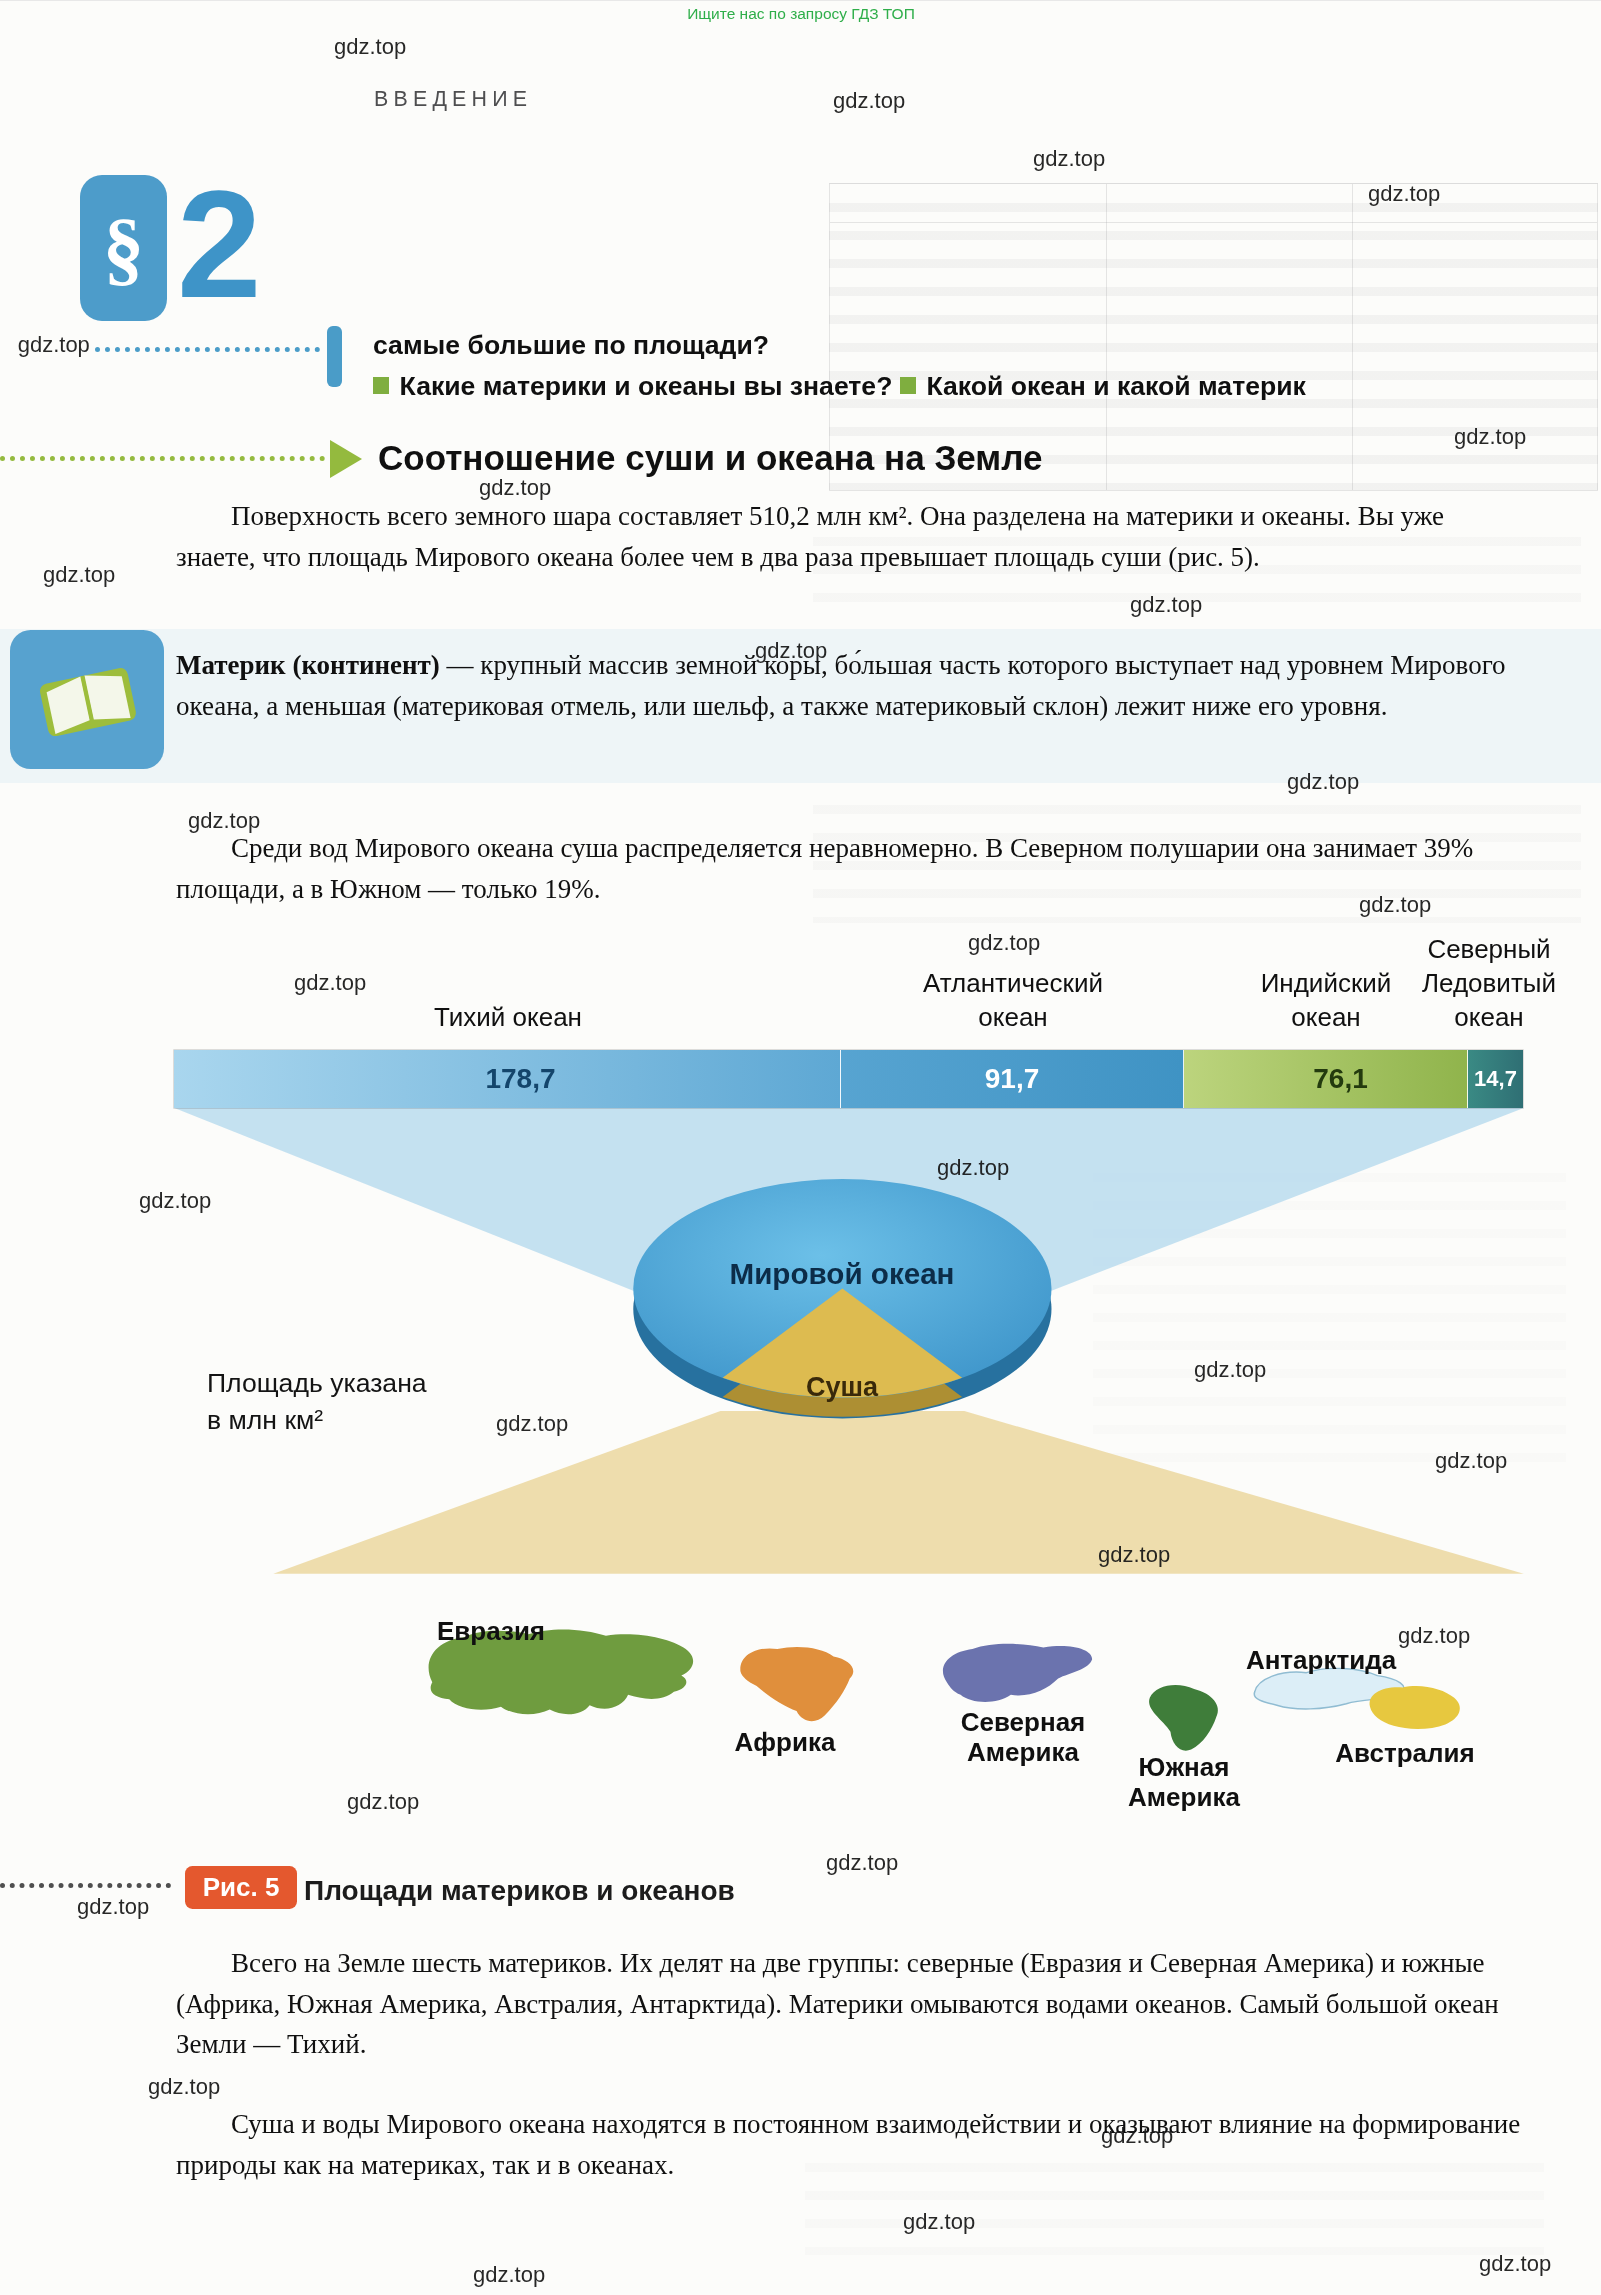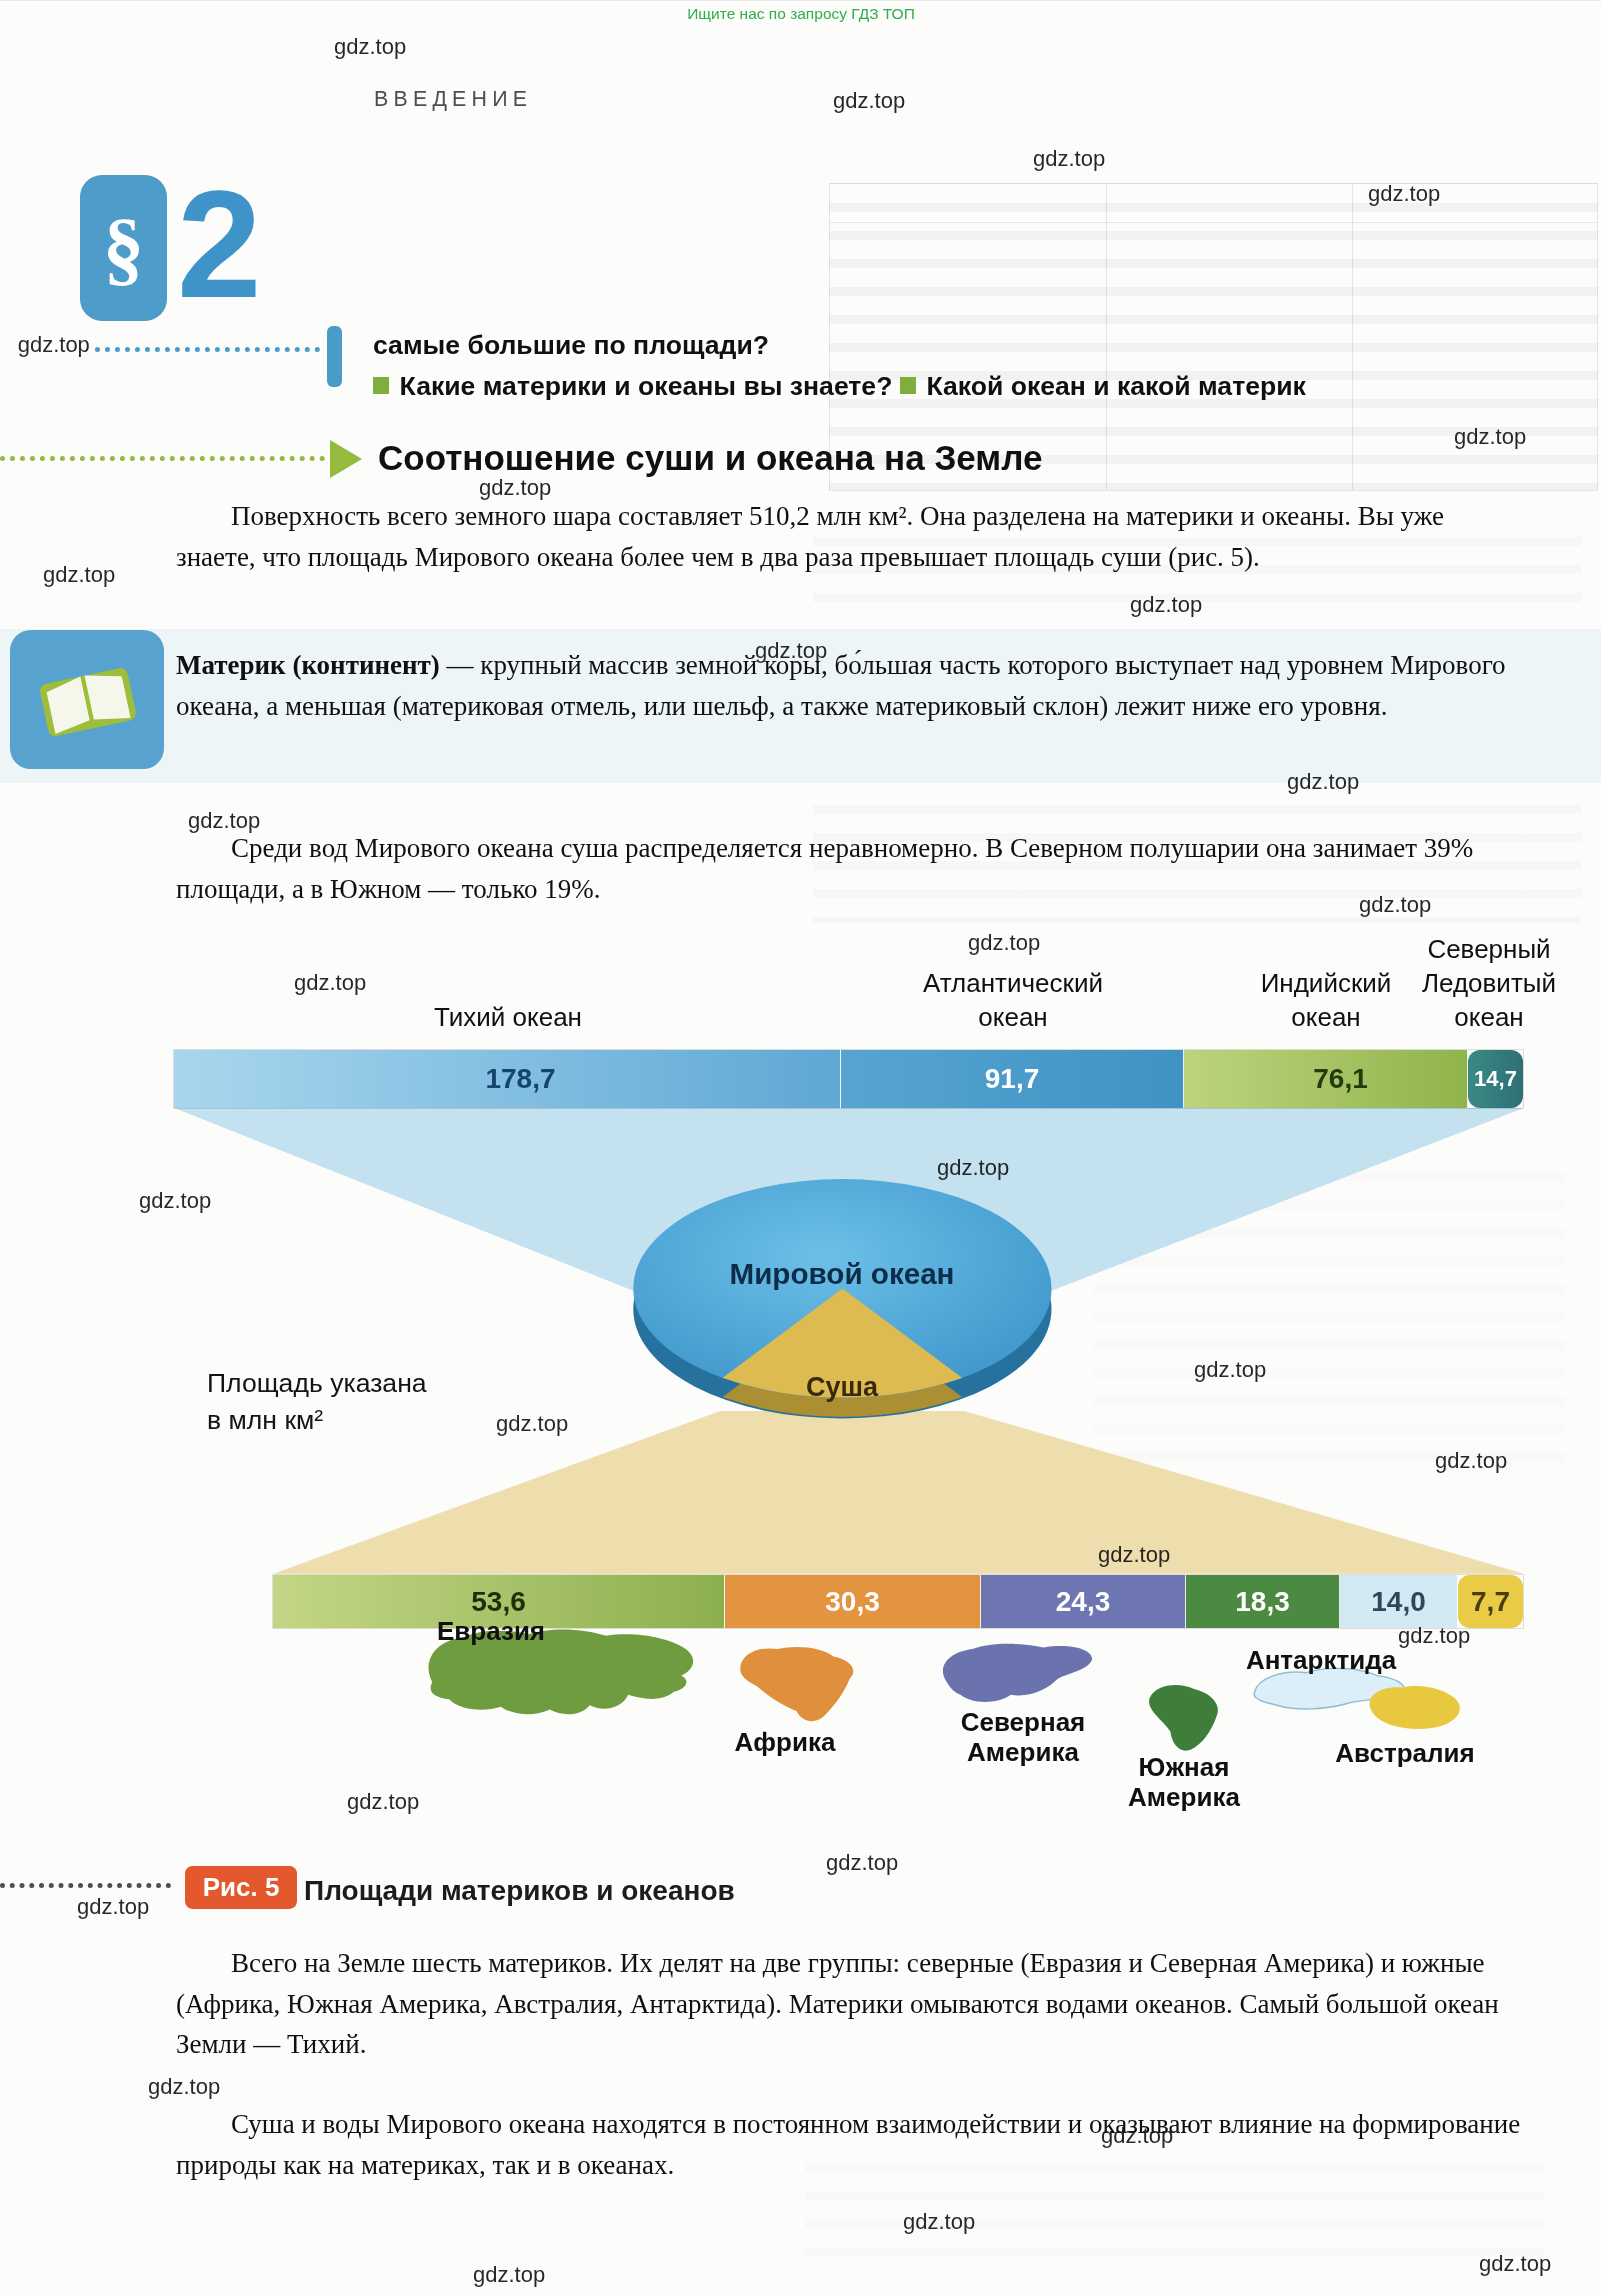--- a/index.html
+++ b/index.html
@@ -64,21 +64,21 @@
   .olabel{position:absolute;transform:translateX(-50%);text-align:center;
           font:500 26px/34px "Liberation Sans",sans-serif;color:#101010;}
   .clabel{position:absolute;transform:translateX(-50%);text-align:center;
           font:600 26px/29.6px "Liberation Sans",sans-serif;color:#101010;}
   .obar{position:absolute;left:174px;top:1049px;width:1349px;height:58px;display:flex;
         box-shadow:0 0 0 0.7px rgba(0,0,0,.18);}
   .cbar{position:absolute;left:273px;top:1574px;width:1250px;height:53px;display:flex;
         box-shadow:0 0 0 0.7px rgba(0,0,0,.18);}
   .seg{height:100%;display:flex;align-items:center;justify-content:center;
        font:700 28px "Liberation Sans",sans-serif;border-right:1.5px solid rgba(255,255,255,.85);box-sizing:border-box;}
-  .seg:last-child{border-right:none;border-radius:12px;}
+  .seg:last-child{border-right:none;}
   .o1{background:linear-gradient(90deg,#a9d6ee,#5ea8d4);color:#14456b;padding-left:27px;}
   .o2{background:linear-gradient(90deg,#57a4d1,#3f93c4);color:#fff;}
   .o3{background:linear-gradient(90deg,#bcd47d,#90b44c);color:#233a0e;padding-left:30px;}
   .o4{background:linear-gradient(90deg,#3a8a84,#2f6f74);color:#fff;font-size:22px;}
   .c1{background:linear-gradient(90deg,#c3d685,#8db04e);color:#1c2f0d;}
   .c2{background:#e39440;color:#fff;}
   .c3{background:#6e76b2;color:#fff;}
   .c4{background:#4c8a42;color:#fff;}
   .c5{background:#d3e9f4;color:#2a4a5a;}
   .c6{background:#e9cb45;color:#4a3c0e;}
@@ -188,28 +188,20 @@
     <div class="seg o4" style="width:55px;">14,7</div>
   </div>
 
   <div class="lbl-ocean">Мировой океан</div>
   <div class="lbl-land">Суша</div>
   <div class="note">
     <div>Площадь указана</div>
     <div>в млн км²</div>
   </div>
 
-  <div class="cbar">
-    <div class="seg c1" style="width:452px;">53,6</div>
-    <div class="seg c2" style="width:256px;">30,3</div>
-    <div class="seg c3" style="width:205px;">24,3</div>
-    <div class="seg c4" style="width:154px;">18,3</div>
-    <div class="seg c5" style="width:118px;">14,0</div>
-    <div class="seg c6" style="width:65px;">7,7</div>
-  </div>
 
   <div class="clabel" style="left:491px;top:1616px;white-space:nowrap;">Евразия</div>
   <div class="clabel" style="left:785px;top:1727px;white-space:nowrap;">Африка</div>
   <div class="clabel" style="left:1023px;top:1707px;width:163px;">Северная Америка</div>
   <div class="clabel" style="left:1184px;top:1752px;width:140px;">Южная Америка</div>
   <div class="clabel" style="left:1321px;top:1645px;white-space:nowrap;">Антарктида</div>
   <div class="clabel" style="left:1405px;top:1738px;white-space:nowrap;">Австралия</div>
 
   <div class="dot-dark"></div>
   <div class="fig-tag">Рис. 5</div>

